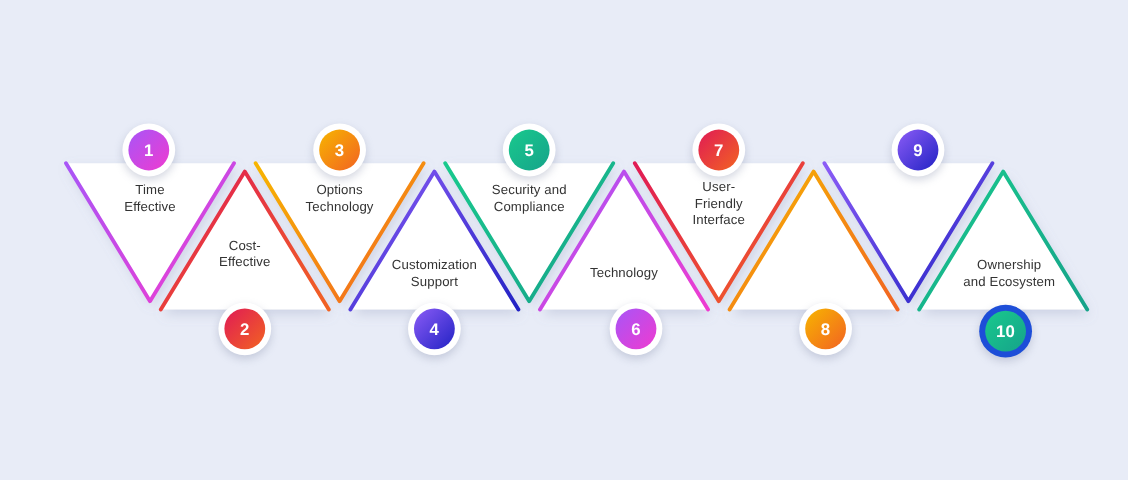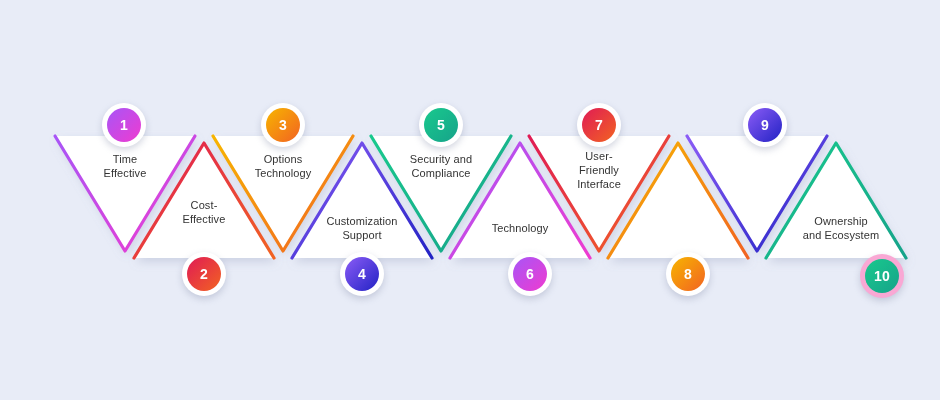--- a/index.html
+++ b/index.html
@@ -255,17 +255,17 @@
             <filter id="shdw9" x="-30%" y="-30%" width="160%" height="160%">
               <feDropShadow dx="2" dy="4" stdDeviation="5" flood-color="#8a95b5" flood-opacity="0.30"></feDropShadow>
             </filter>
           </defs>
           <polygon points="70,0 140,115 0,115" fill="#ffffff" filter="url(#shdw9)"></polygon>
           <path d="M 0 115 L 70 0 L 140 115" fill="none" stroke="url(#grad9)" stroke-width="3.2" stroke-linecap="round" stroke-linejoin="round"></path>
         </svg>
       </div>
       <div class="tri-label" style="left: 774px; top: 214px; width: 134px; color: rgb(51, 51, 51);">Ownership
 and Ecosystem</div>
-      <div class="badge" style="left: 860px; top: 254px; background: #f9a8d4; justify-content: center;">
+      <div class="badge" style="left: 816px; top: 254px; background: #1d4ed8; justify-content: center;">
         <div class="badge-inner" style="background: linear-gradient(135deg, rgb(25, 201, 141) 0%, rgb(22, 163, 138) 100%); color: rgb(255, 255, 255);">10</div>
       </div>
     </div>
   </div>
 
 </body></html>

